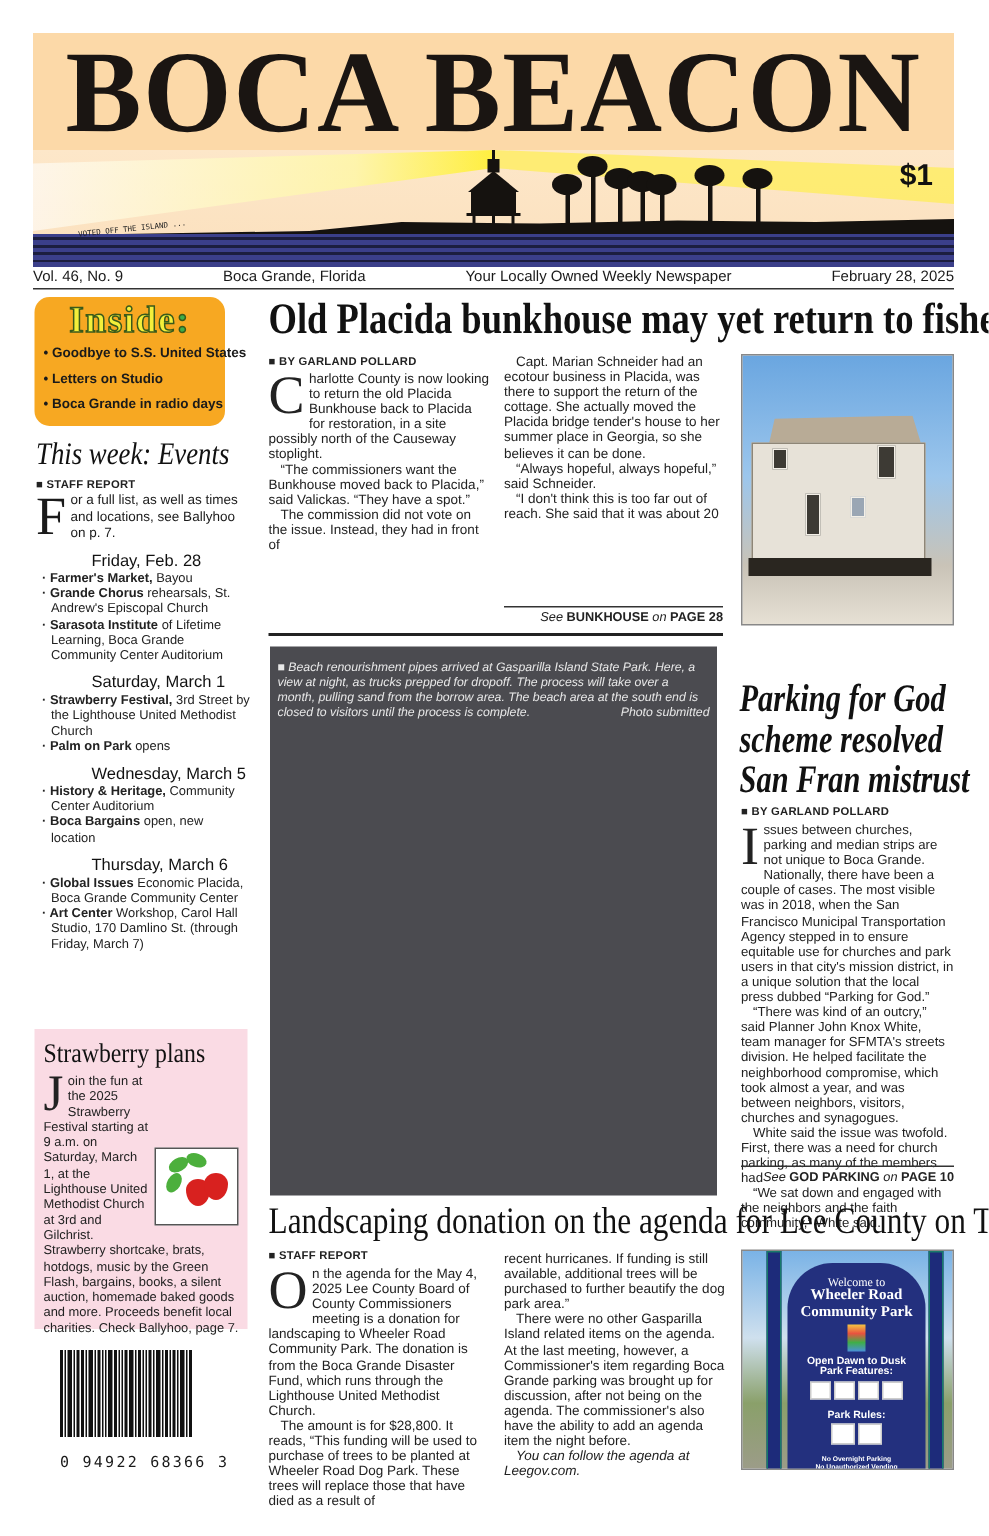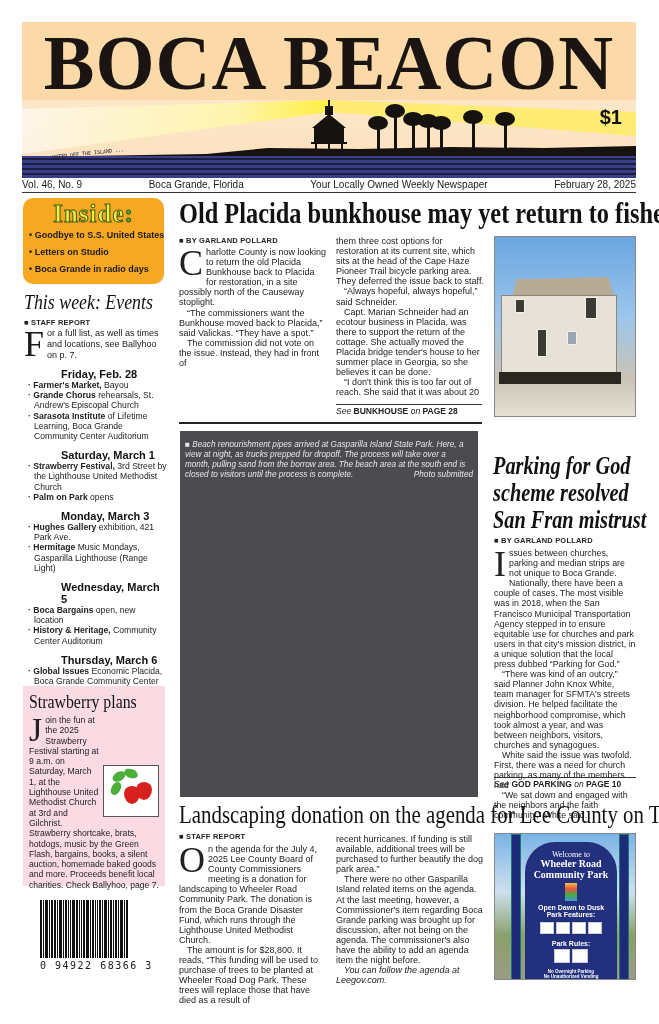--- a/index.html
+++ b/index.html
@@ -16,56 +16,56 @@
   .land { position: absolute; left: 0; bottom: 18px; width: 614px; height: 20px; background: #15120f; clip-path: polygon(0 100%, 0 85%, 30% 70%, 40% 40%, 55% 45%, 70% 35%, 85% 40%, 100% 30%, 100% 100%); }
   .lighthouse { position: absolute; left: 284px; top: 0; width: 48px; height: 60px; }
   .palm { position: absolute; bottom: 26px; width: 3px; background: #15120f; }
   .palm-top { position: absolute; width: 20px; height: 14px; border-radius: 50%; background: #15120f; }
   .voted { position: absolute; left: 30px; top: 50px; font-family: "DejaVu Sans Mono", monospace; font-size: 5px; color: #222; transform: rotate(-6deg); }
   .price { position: absolute; right: 14px; top: 6px; font-family: "Liberation Sans", sans-serif; font-weight: bold; font-size: 20px; color: #111; }
 
   .dateline { position: absolute; left: 22px; top: 178px; width: 614px; height: 15px; display: flex; justify-content: space-between; font-size: 10px; color: #1a1a1a; border-bottom: 1px solid #333; padding-top: 1px; }
 
   
-  .inside-box { position: absolute; left: 23px; top: 198px; width: 141px; height: 86px; background: #f7a822; border-radius: 10px; padding: 3px 6px; }
+  .inside-box { position: absolute; left: 23px; top: 198px; width: 127px; height: 86px; background: #f7a822; border-radius: 10px; padding: 3px 6px; }
   .inside-title { font-family: "Liberation Serif", serif; font-weight: bold; font-size: 25px; text-align: center; color: #f4ef3a; -webkit-text-stroke: 1px #3a5a1a; letter-spacing: 1px; line-height: 26px; }
   .inside-colon { color: #3fae48; }
   .inside-item { font-size: 9px; font-weight: bold; color: #1a1a1a; line-height: 17px; white-space: nowrap; }
 
   .events-title { position: absolute; left: 24px; top: 290px; font-family: "Liberation Serif", serif; font-style: italic; font-size: 21px; color: #111; transform: scaleX(0.85); transform-origin: left; white-space: nowrap; }
   .byline { font-size: 7.5px; font-weight: bold; color: #222; letter-spacing: 0.2px; }
   .byline::before { content: "■ "; }
   .left-byline { position: absolute; left: 24px; top: 318px; }
   .left-lead { position: absolute; left: 24px; top: 328px; width: 142px; font-size: 9px; line-height: 11px; }
   .dropcap { float: left; font-family: "Liberation Serif", serif; font-size: 36px; line-height: 30px; margin-right: 3px; margin-top: 1px; }
   .events { position: absolute; left: 22px; top: 360px; width: 145px; }
-  .ev-day { font-size: 11px; font-weight: bold; margin-top: 8px; line-height: 12px; color: #111; padding-left: 39px; }
+  .ev-day { font-size: 11px; font-weight: normal; margin-top: 8px; line-height: 12px; color: #111; padding-left: 39px; }
   .ev-item { font-size: 8.6px; line-height: 10.2px; padding-left: 12px; text-indent: -6px; color: #222; }
   .ev-item::before { content: "· "; font-weight: bold; }
   .ev-item b { font-weight: bold; }
 
   .straw { position: absolute; left: 23px; top: 686px; width: 142px; height: 200px; background: #fadbe4; padding: 6px 6px; }
   .straw-title { font-family: "Liberation Serif", serif; font-size: 18px; line-height: 20px; color: #111; transform: scaleX(0.88); transform-origin: left; white-space: nowrap; }
   .straw-body { font-size: 8.6px; line-height: 10.3px; color: #222; margin-top: 3px; }
   .straw-body .dropcap { font-size: 34px; line-height: 28px; }
   .straw-img { float: right; width: 56px; height: 52px; background: #fff; border: 1px solid #555; margin: 2px 0 2px 4px; position: relative; }
   .berry { position: absolute; width: 16px; height: 18px; background: #d8211f; border-radius: 50% 50% 50% 50% / 40% 40% 60% 60%; }
   .leaf { position: absolute; width: 14px; height: 9px; background: #4caf3c; border-radius: 50%; }
 
   .barcode { position: absolute; left: 40px; top: 900px; width: 108px; height: 80px; }
   .bars { display: flex; height: 58px; align-items: stretch; }
   .bars span { display: block; background: #111; margin-right: 1px; }
-  .barnum { font-family: "DejaVu Sans Mono", monospace; font-size: 10px; letter-spacing: 1.5px; margin-top: 2px; white-space: nowrap; }
+  .barnum { font-family: "DejaVu Sans Mono", monospace; font-size: 10px; letter-spacing: 1.5px; margin-top: 12px; white-space: nowrap; }
 
   
   .h1 { position: absolute; left: 179px; top: 196px; width: 458px; font-family: "Liberation Serif", serif; font-weight: bold; font-size: 29px; line-height: 34px; white-space: nowrap; color: #111; transform: scaleX(0.84); transform-origin: left; }
   .col { position: absolute; font-size: 9px; line-height: 10.1px; color: #222; text-align: left; }
   .col p { text-indent: 8px; }
   .col p.first { text-indent: 0; }
-  .see { font-size: 8.5px; }
+  .see { font-size: 8.5px; text-align: right; }
   .see i { font-style: italic; }
   .see b { font-weight: bold; }
   .rule { position: absolute; height: 1px; background: #333; }
   .thickrule { position: absolute; height: 2px; background: #222; }
 
   .house-photo { position: absolute; left: 494px; top: 236px; width: 142px; height: 181px; border: 1px solid #888; background: linear-gradient(to bottom, #6aa6e0 0%, #9cc6ec 45%, #c9c3b7 78%, #e6e0d4 100%); overflow: hidden; }
   .house-body { position: absolute; left: 6px; top: 58px; width: 116px; height: 80px; background: #e7e2d8; border: 1px solid #8e8677; }
   .house-roof { position: absolute; left: 8px; top: 40px; width: 112px; height: 22px; background: #b8ab96; clip-path: polygon(8% 100%, 12% 10%, 94% 0, 100% 100%); }
   .house-base { position: absolute; left: 4px; top: 135px; width: 122px; height: 12px; background: #2a2620; }
   .win { position: absolute; background: #3d3a34; border: 1px solid #f3efe7; }
@@ -161,28 +161,23 @@
     <div class="ev-item"><b>Farmer's Market,</b><span> Bayou</span></div>
     <div class="ev-item"><b>Grande Chorus</b><span> rehearsals, St. Andrew's Episcopal Church</span></div>
     <div class="ev-item"><b>Sarasota Institute</b><span> of Lifetime Learning, Boca Grande Community Center Auditorium</span></div>
   </div>
   <div>
     <div class="ev-day">Saturday, March 1</div>
     <div class="ev-item"><b>Strawberry Festival,</b><span> 3rd Street by the Lighthouse United Methodist Church</span></div>
     <div class="ev-item"><b>Palm on Park</b><span> opens</span></div>
   </div>
   <div>
-    <div class="ev-day">Monday, March 3</div>
-    <div class="ev-item"><b>Hughes Gallery</b><span> exhibition, 421 Park Ave.</span></div>
-    <div class="ev-item"><b>Hermitage</b><span> Music Mondays, Gasparilla Lighthouse (Range Light)</span></div>
-  </div>
-  <div>
     <div class="ev-day">Wednesday, March 5</div>
+    <div class="ev-item"><b>History &amp; Heritage,</b><span> Community Center Auditorium</span></div>
     <div class="ev-item"><b>Boca Bargains</b><span> open, new location</span></div>
-    <div class="ev-item"><b>History &amp; Heritage,</b><span> Community Center Auditorium</span></div>
   </div>
   <div>
     <div class="ev-day">Thursday, March 6</div>
     <div class="ev-item"><b>Global Issues</b><span> Economic Placida, Boca Grande Community Center</span></div>
     <div class="ev-item"><b>Art Center</b><span> Workshop, Carol Hall Studio, 170 Damlino St. (through Friday, March 7)</span></div>
   </div>
 </div>
 
 <div class="straw">
   <div class="straw-title">Strawberry plans</div>
@@ -239,23 +234,22 @@
 </div>
 
 <div class="h1">Old Placida bunkhouse may yet return to fishery</div>
 <div class="byline" style="position:absolute;left:179px;top:236px;">BY GARLAND POLLARD</div>
 <div class="col" style="left:179px;top:247px;width:148px;">
   <p class="first"><span class="dropcap">C</span><span>harlotte County is now looking to return the old Placida Bunkhouse back to Placida for restoration, in a site possibly north of the Causeway stoplight.</span></p>
   <p>“The commissioners want the Bunkhouse moved back to Placida,” said Valickas. “They have a spot.”</p>
   <p>The commission did not vote on the issue. Instead, they had in front of</p>
 </div>
 <div class="col" style="left:336px;top:236px;width:148px;">
-  <p class="first">them three cost options for restoration at its current site, which sits at the head of the Cape Haze Pioneer Trail bicycle parking area. They deferred the issue back to staff.</p>
+  <p>Capt. Marian Schneider had an ecotour business in Placida, was there to support the return of the cottage. She actually moved the Placida bridge tender's house to her summer place in Georgia, so she believes it can be done.</p>
   <p>“Always hopeful, always hopeful,” said Schneider.</p>
-  <p>Capt. Marian Schneider had an ecotour business in Placida, was there to support the return of the cottage. She actually moved the Placida bridge tender's house to her summer place in Georgia, so she believes it can be done.</p>
   <p>“I don't think this is too far out of reach. She said that it was about 20</p>
 </div>
 <div class="rule" style="left:336px;top:404px;width:146px;"></div>
 <div class="col see" style="left:336px;top:406px;width:146px;">
   <i>See</i> <b>BUNKHOUSE</b> <i>on</i> <b>PAGE 28</b>
 </div>
 <div class="thickrule" style="left:179px;top:422px;width:303px;"></div>
 
 <div class="house-photo">
   <div class="house-roof"></div>
@@ -285,21 +279,21 @@
   <p>“We sat down and engaged with the neighbors and the faith community,” White said.</p>
 </div>
 <div class="rule" style="left:494px;top:777px;width:142px;"></div>
 <div class="col see" style="left:494px;top:779px;width:142px;">
   <i>See</i> <b>GOD PARKING</b> <i>on</i> <b>PAGE 10</b>
 </div>
 
 <div class="h3">Landscaping donation on the agenda for Lee County on Tuesday</div>
 <div class="byline" style="position:absolute;left:179px;top:832px;">STAFF REPORT</div>
 <div class="col" style="left:179px;top:844px;width:148px;">
-  <p class="first"><span class="dropcap">O</span><span>n the agenda for the July 4, 2025 Lee County Board of County Commissioners meeting is a donation for landscaping to Wheeler Road Community Park. The donation is from the Boca Grande Disaster Fund, which runs through the Lighthouse United Methodist Church.</span></p>
+  <p class="first"><span class="dropcap">O</span><span>n the agenda for the May 4, 2025 Lee County Board of County Commissioners meeting is a donation for landscaping to Wheeler Road Community Park. The donation is from the Boca Grande Disaster Fund, which runs through the Lighthouse United Methodist Church.</span></p>
   <p>The amount is for $28,800. It reads, “This funding will be used to purchase of trees to be planted at Wheeler Road Dog Park. These trees will replace those that have died as a result of</p>
 </div>
 <div class="col" style="left:336px;top:834px;width:150px;">
   <p class="first">recent hurricanes. If funding is still available, additional trees will be purchased to further beautify the dog park area.”</p>
   <p>There were no other Gasparilla Island related items on the agenda. At the last meeting, however, a Commissioner's item regarding Boca Grande parking was brought up for discussion, after not being on the agenda. The commissioner's also have the ability to add an agenda item the night before.</p>
   <p><i>You can follow the agenda at Leegov.com.</i></p>
 </div>
 
 <div class="sign-photo">
   <div class="post" style="left:16px;"></div>

